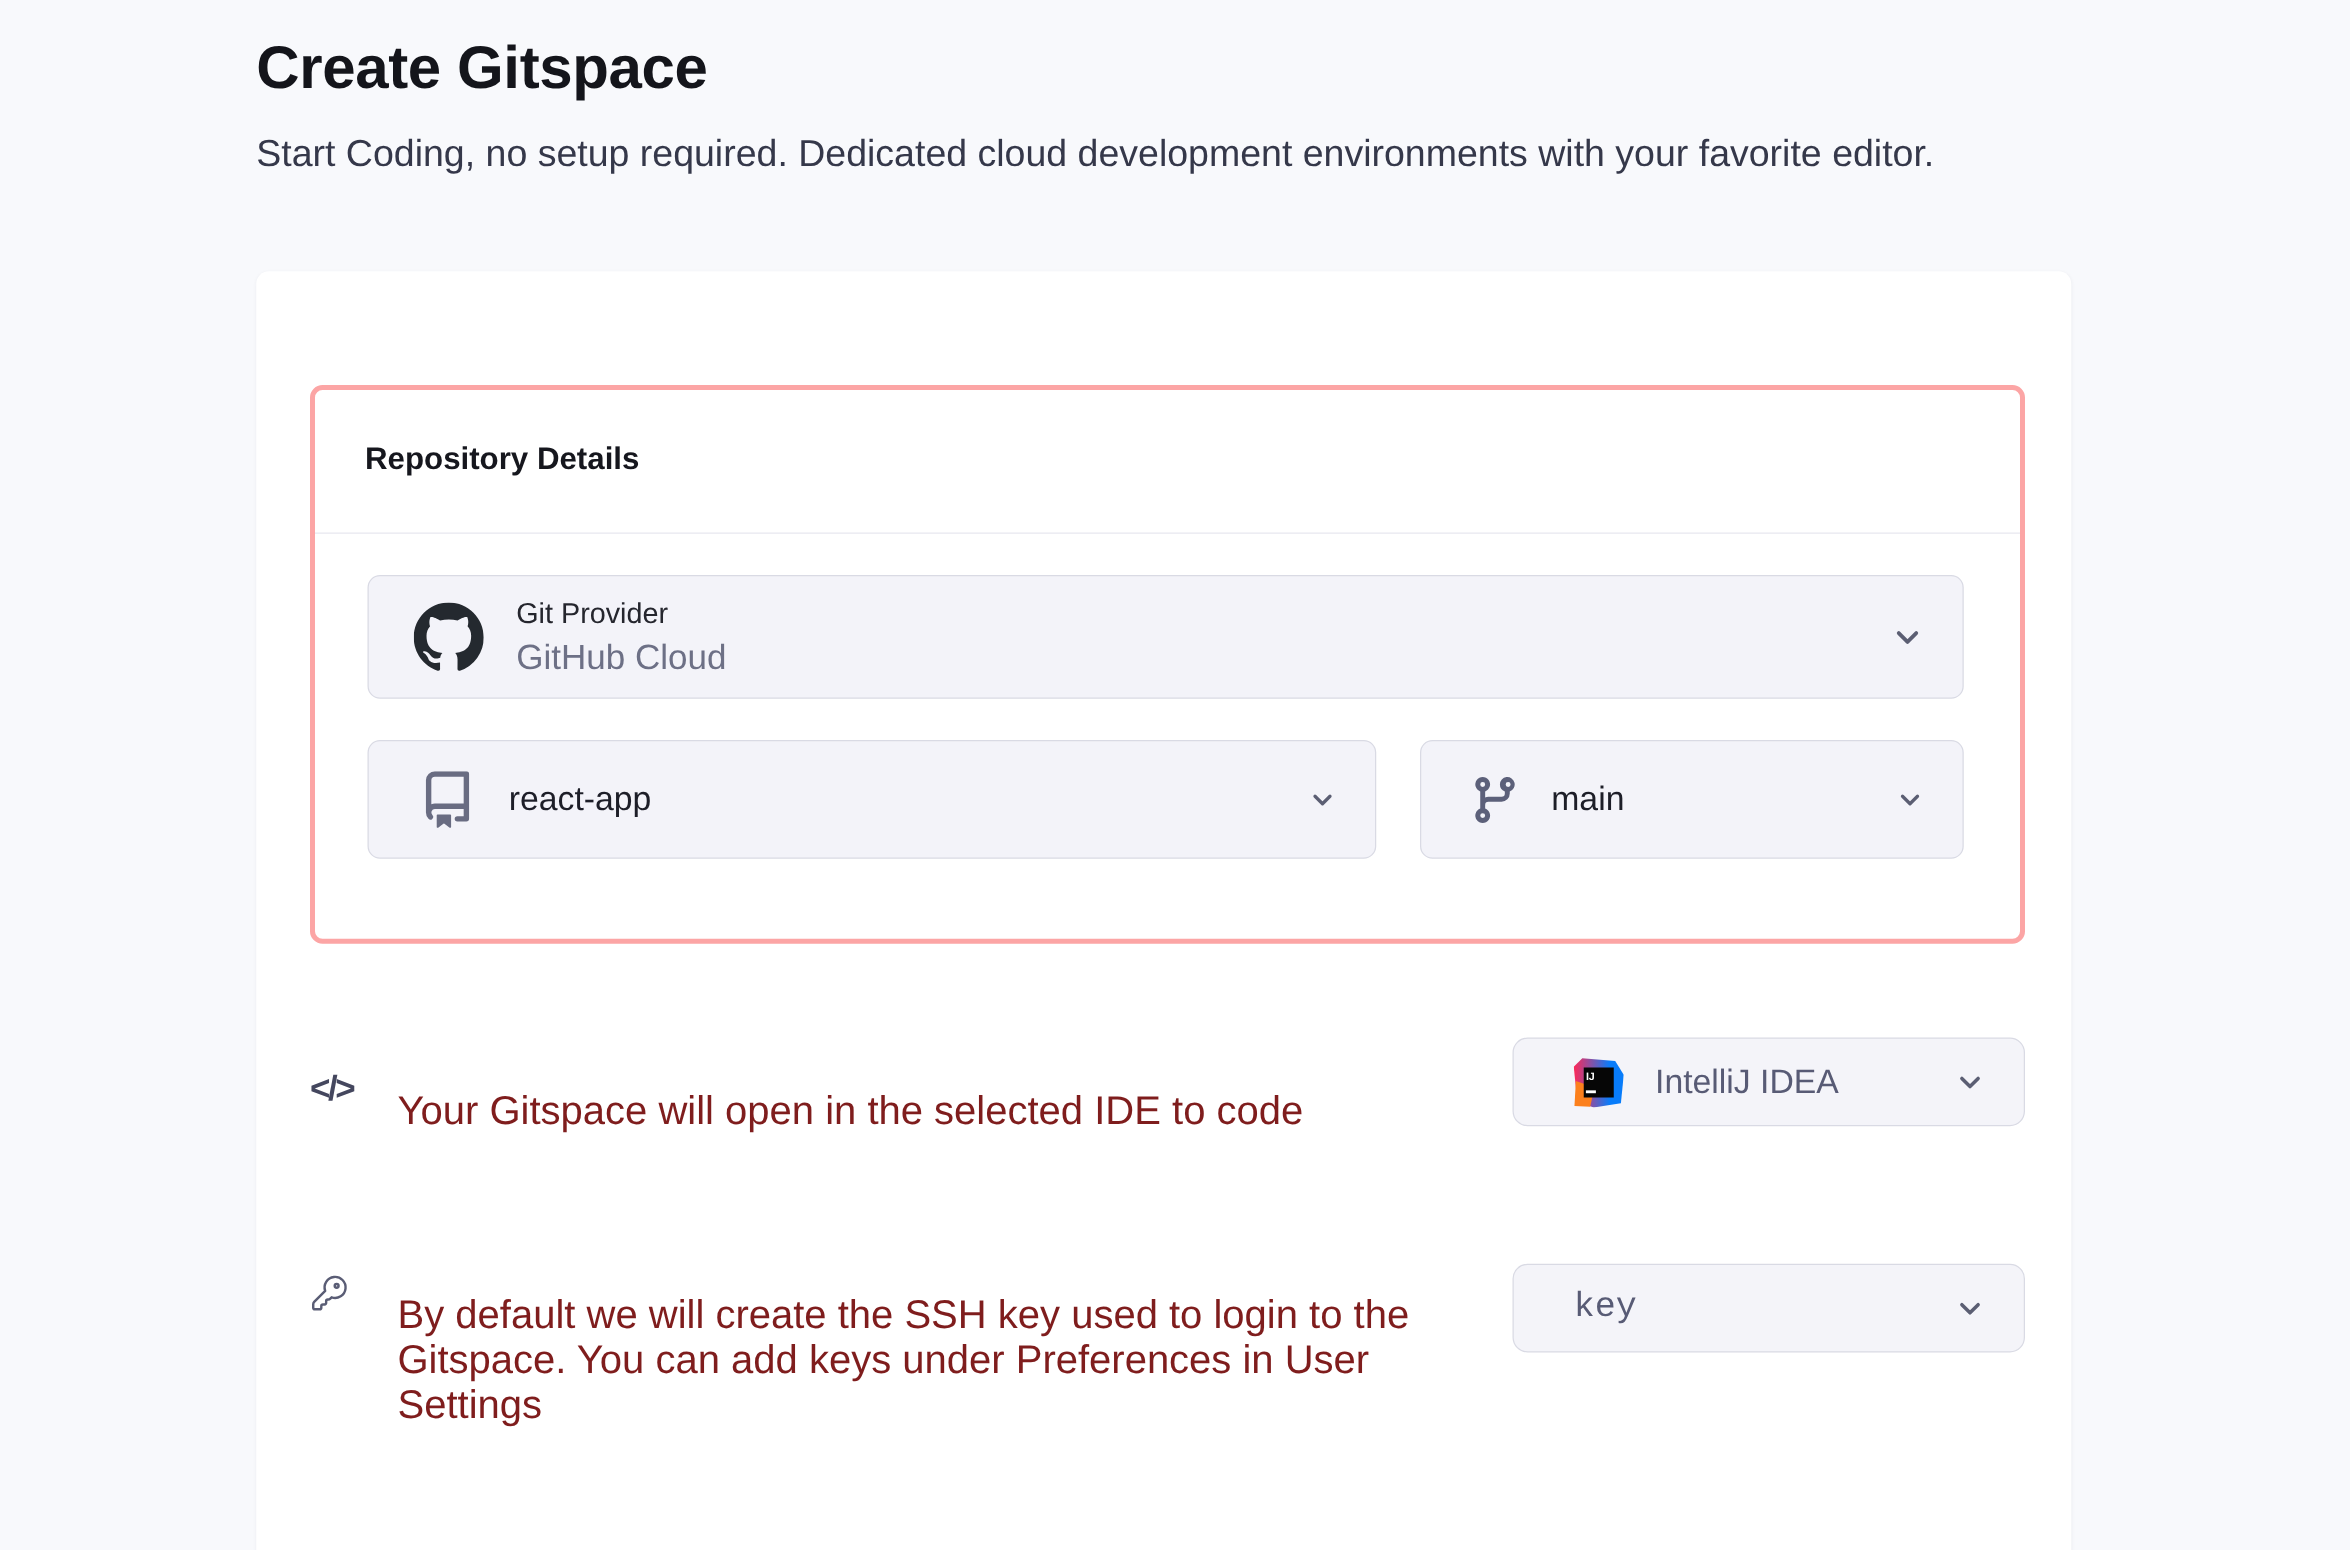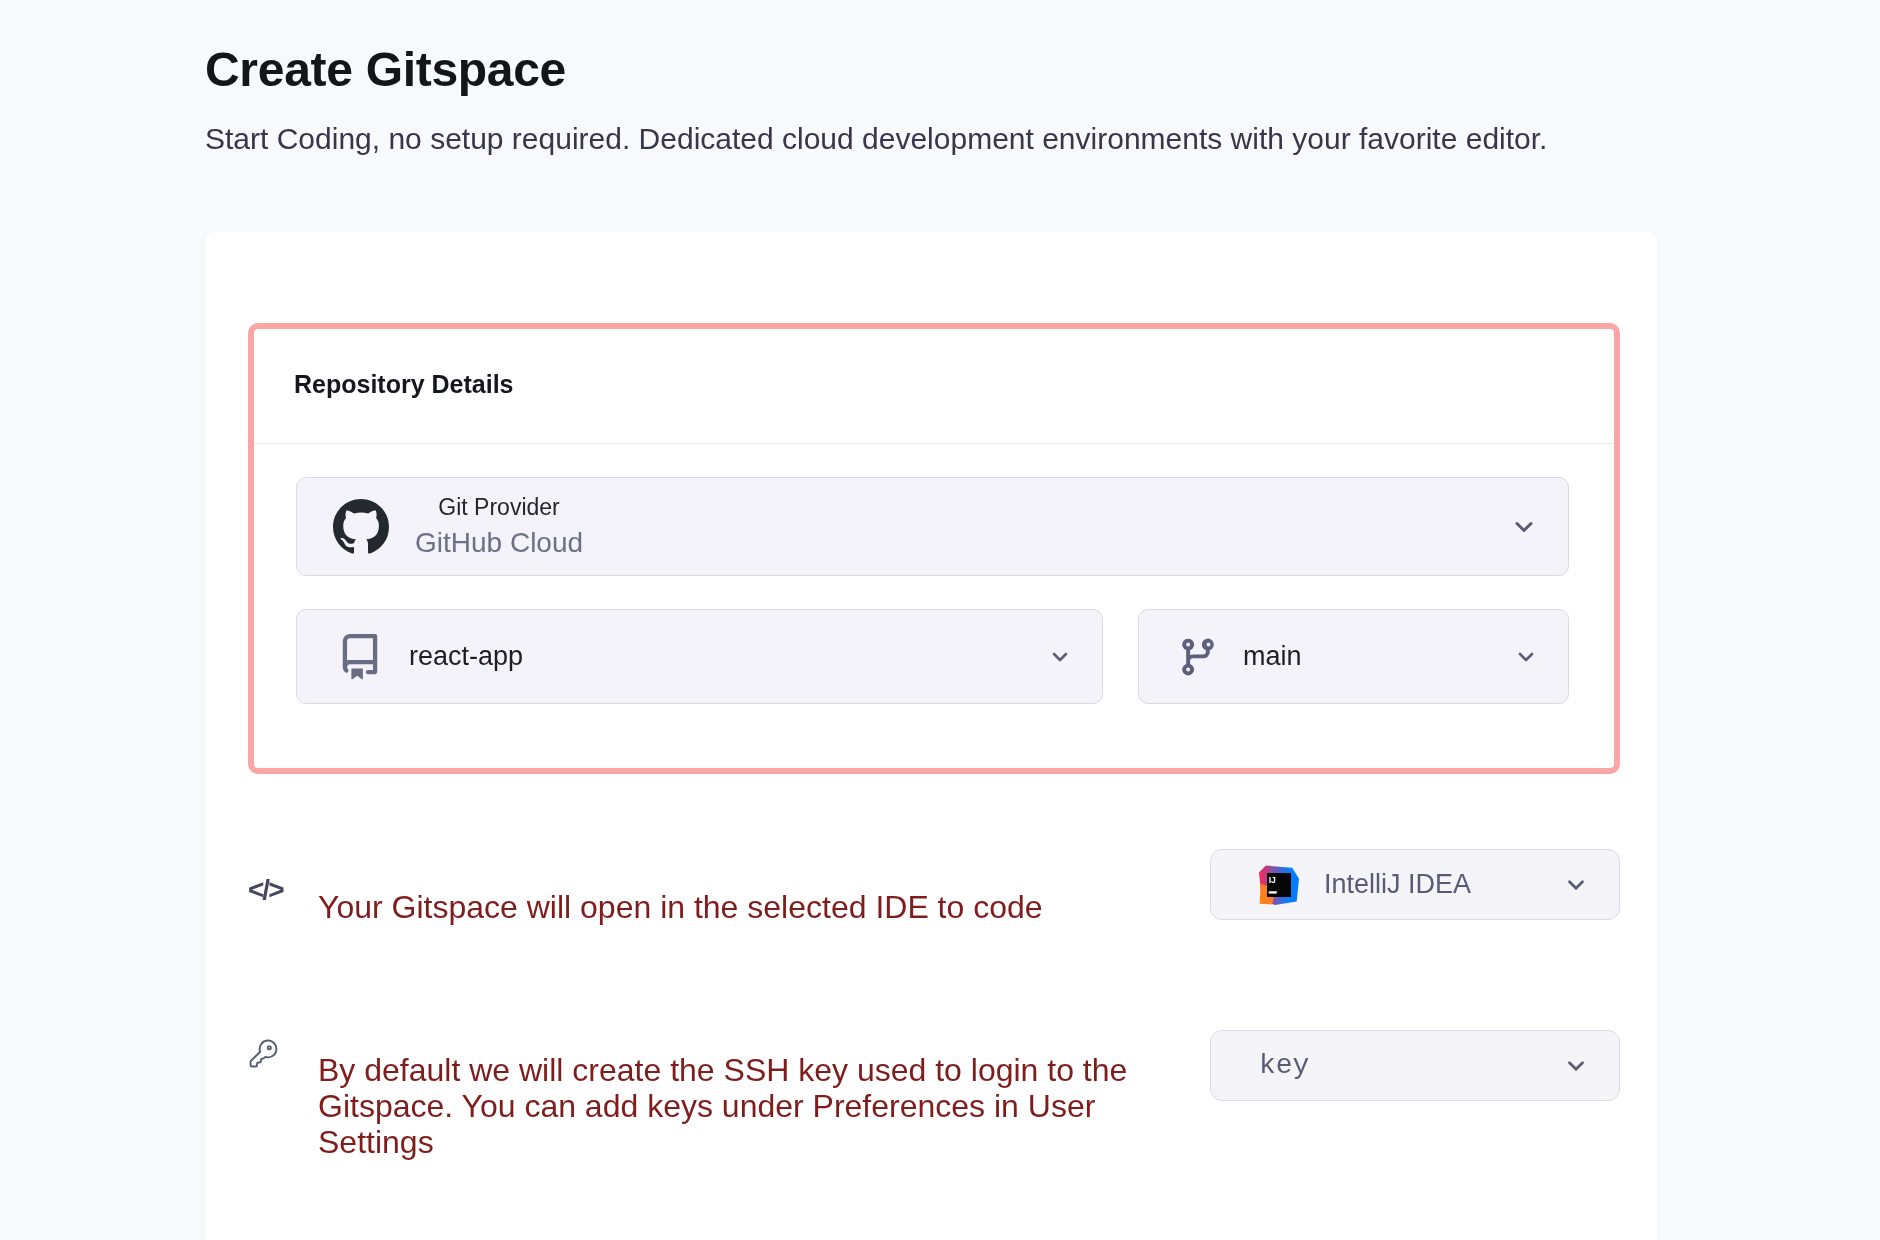--- a/index.html
+++ b/index.html
@@ -6,21 +6,21 @@
   html,body { width:1880px; height:1240px; }
   body {
     background:#f8f9fc;
     font-family:"Liberation Sans", sans-serif;
     color:#15161c;
     overflow:hidden;
   }
   .container { margin-left:205px; width:1452px; }
 
   .page-title {
-    padding-top:40px;
+    padding-top:25px;
     font-size:48px;
     line-height:60px;
     font-weight:700;
     color:#14151b;
     letter-spacing:-.3px;
   }
   .page-subtitle {
     margin-top:16px;
     max-width:1470px;
     font-size:30px;
@@ -31,30 +31,29 @@
   .panel {
     margin-top:70px;
     background:#ffffff;
     border-radius:10px;
     box-shadow:0 1px 3px rgba(35,38,59,.05);
     padding:91px 37px 80px 43px;
     min-height:1100px;
   }
 
   .card {
-    border:6px solid #fca5a5;
+    border:4px solid #fca5a5;
     border-radius:10px;
     background:#ffffff;
   }
   .card-header { padding:40px 40px 44px; }
   .card-title { font-size:25px; font-weight:700; color:#16171e; line-height:30px; }
   .card-body {
     border-top:1px solid #e7e8f0;
     padding:33px 45px 64px 42px;
-    text-align:center;
   }
 
   .select {
     display:flex; align-items:center;
     background:#f3f3f9;
     border:1px solid #d9dae4;
     border-radius:10px;
     cursor:pointer;
   }
   .select-provider { height:99px; padding:0 30px 0 36px; }

